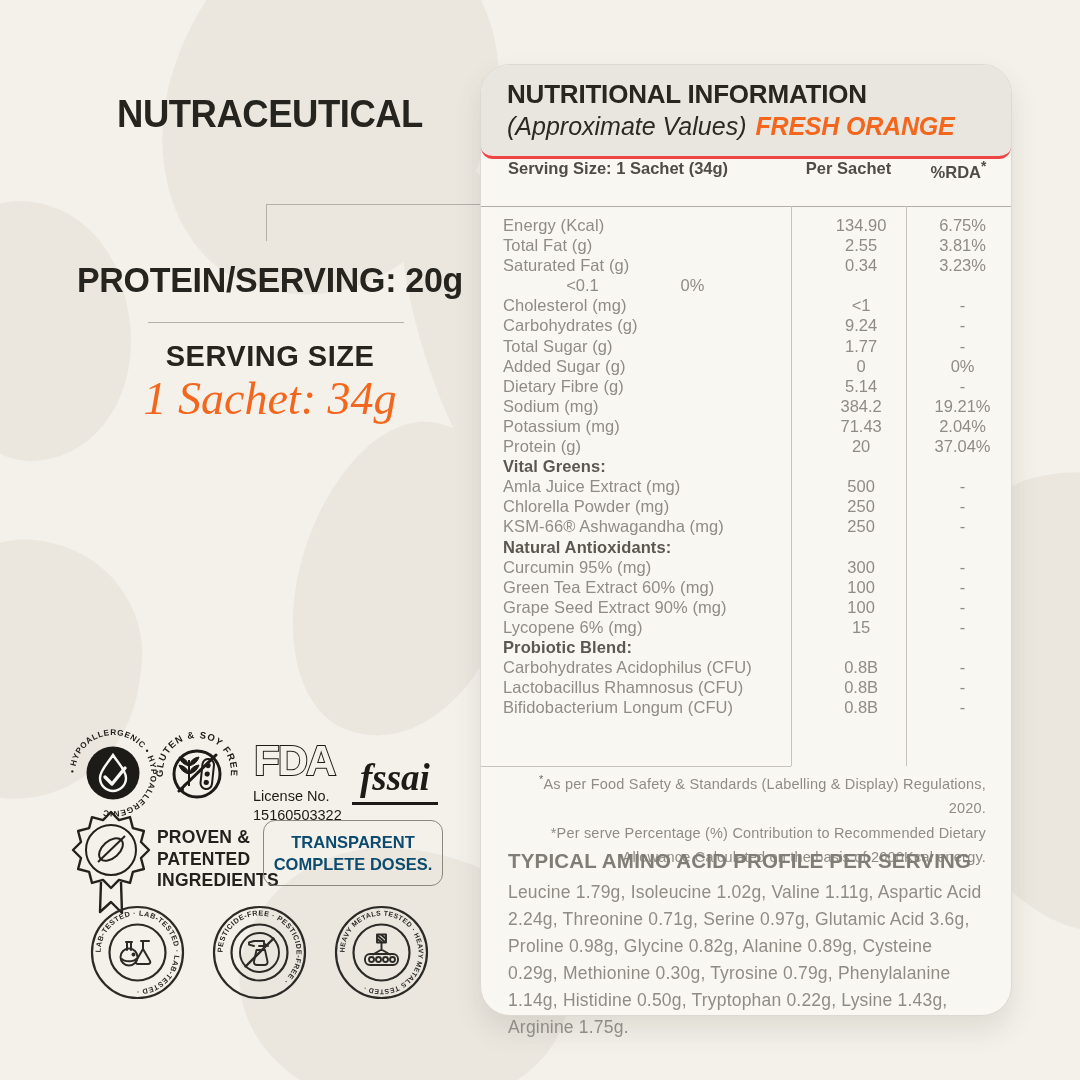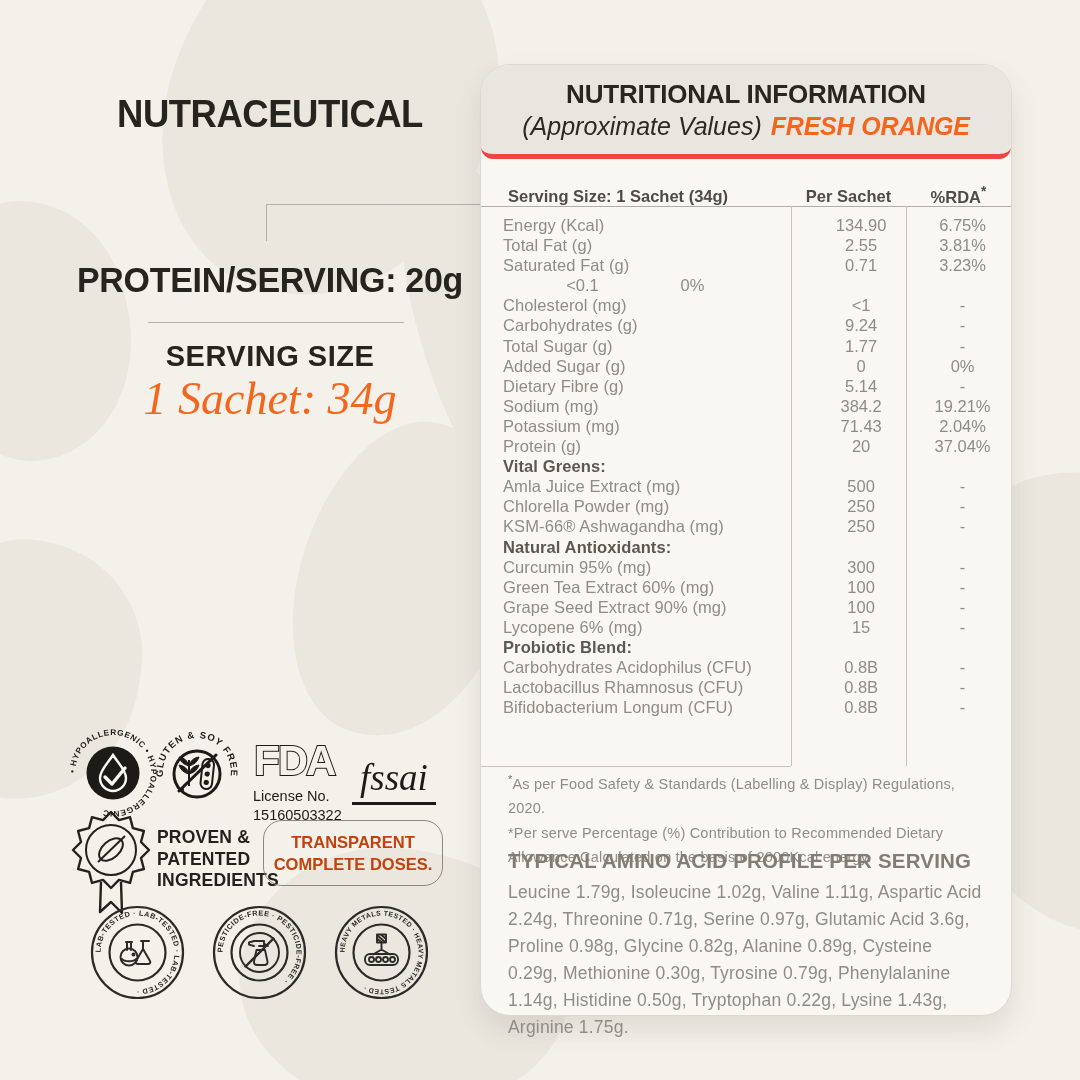--- a/index.html
+++ b/index.html
@@ -14,53 +14,53 @@
            letter-spacing:-.3px;transform:scaleX(.97);}
   .left-divider{left:148px;top:322px;width:256px;height:0;border-top:1px solid #b3b0a9;}
   .serve-head{left:60px;top:340px;width:420px;text-align:center;font-size:29px;font-weight:700;letter-spacing:.5px;}
   .serve-val{left:60px;top:372px;width:420px;text-align:center;font-size:46px;
              font-family:"Liberation Serif",serif;font-style:italic;color:#F2671D;}
   
   .badge{position:absolute;z-index:2;}
   .fda-block{left:253px;top:738px;width:110px;}
   .fda-lic{font-size:14.5px;line-height:17px;color:#1d1b17;font-weight:500;margin-top:2px;}
   .fssai{left:352px;top:756px;padding:0 8px 3px 8px;border-bottom:3px solid #1d1b17;
-         font-family:"Liberation Serif",serif;font-style:italic;font-weight:400;font-size:37px;color:#1d1b17;}
+         font-family:"Liberation Serif",serif;font-style:italic;font-weight:700;font-size:37px;color:#1d1b17;}
   .proven-text{left:157px;top:827px;font-size:17.5px;font-weight:800;line-height:1.24;letter-spacing:.2px;color:#23211d;}
-  .transparent-box{left:263px;top:820px;width:178px;height:64px;border:1.5px solid #8b8880;border-radius:19px;
+  .transparent-box{left:263px;top:820px;width:178px;height:64px;border:1.5px solid #8b8880;border-radius:12px;
                    display:flex;flex-direction:column;align-items:center;justify-content:center;
-                   font-size:16.5px;font-weight:600;color:#c2410c;line-height:1.35;background:transparent;}
+                   font-size:16.5px;font-weight:600;color:#0c4a6e;line-height:1.35;background:transparent;}
   
   .connector{position:absolute;left:266px;top:204px;width:214px;height:36px;
              border-top:1px solid #b3b0a9;border-left:1px solid #b3b0a9;z-index:1;}
   .card{position:absolute;left:480px;top:64px;width:530px;height:950px;z-index:2;
         background:#f9f7f2;border:1px solid #dcd9d2;border-radius:30px;
         box-shadow:0 14px 28px rgba(70,62,50,.12);}
   .band{position:absolute;left:0;top:0;right:0;height:94px;background:#e9e6e0;
-        border-radius:29px 29px 12px 12px;border-bottom:5px solid #ef4444;
-        padding:13px 26px;box-sizing:border-box;text-align:center;}
+        border-radius:29px 29px 12px 12px;border-bottom:3px solid #ef4444;
+        padding:13px 26px;box-sizing:border-box;}
   .band-title{font-size:26px;font-weight:800;letter-spacing:-.2px;color:#28261f;line-height:32px;}
   .band-sub{font-size:25px;line-height:33px;color:#2b2923;font-style:italic;}
   .band-flavor{font-weight:800;color:#F2671D;margin-left:9px;letter-spacing:-.2px;}
-  .serving-row{position:absolute;left:0;top:94px;right:0;height:47px;display:flex;align-items:flex-end;
+  .serving-row{position:absolute;left:0;top:94px;right:0;height:47px;display:flex;align-items:flex-start;
                border-bottom:1px solid #b0ada6;font-size:16.5px;font-weight:600;color:#4f4c46;}
   .sr-label{width:283px;padding-left:27px;}
   .sr-persachet{width:115px;text-align:center;}
   .sr-rda{width:105px;text-align:center;}
   .vline{position:absolute;top:141px;width:0;height:560px;border-left:1px solid #c6c3bc;}
   .v1{left:310px;} .v2{left:425px;}
   .table-endline{position:absolute;left:0;top:701px;width:310px;border-top:1px solid #c6c3bc;}
   .ntable{position:absolute;left:0;top:150px;right:0;}
   .trow{display:flex;line-height:20.1px;font-size:16.5px;color:#8f8c86;}
   .trow .tlabel{width:283px;padding-left:22px;letter-spacing:.1px;}
   .trow .tval{width:115px;text-align:center;padding-left:44px;}
   .trow .trda{width:105px;text-align:center;}
   .trow.sec .tlabel{font-weight:700;color:#5b5852;}
   .footnotes{position:absolute;left:27px;top:702px;width:478px;font-size:14.5px;line-height:24.5px;
-             color:#8f8c86;letter-spacing:.2px;}
+             color:#8f8c86;letter-spacing:.2px;text-align:right;}
   .footnotes sup{font-size:11px;color:#6f6c66;}
   .amino-heading{position:absolute;left:27px;top:784px;font-size:20.5px;font-weight:700;
                  letter-spacing:.2px;color:#807d77;}
   .amino-text{position:absolute;left:27px;top:814px;width:478px;font-size:17.5px;line-height:27px;
               color:#8f8c86;letter-spacing:.2px;}
   svg text{font-family:"Liberation Sans",sans-serif;}
 </style>
 </head>
 <body>
 
@@ -224,21 +224,21 @@
           <span class="tval">134.90</span>
           <span class="trda">6.75%</span>
         </div>
         <div class="trow">
           <span class="tlabel">Total Fat (g)</span>
           <span class="tval">2.55</span>
           <span class="trda">3.81%</span>
         </div>
         <div class="trow">
           <span class="tlabel">Saturated Fat (g)</span>
-          <span class="tval">0.71</span>
+          <span class="tval">0.34</span>
           <span class="trda">3.23%</span>
         </div>
         <div class="trow">
           <span class="tval">&lt;0.1</span>
           <span class="trda">0%</span>
         </div>
         <div class="trow">
           <span class="tlabel">Cholesterol (mg)</span>
           <span class="tval">&lt;1</span>
           <span class="trda">-</span>

